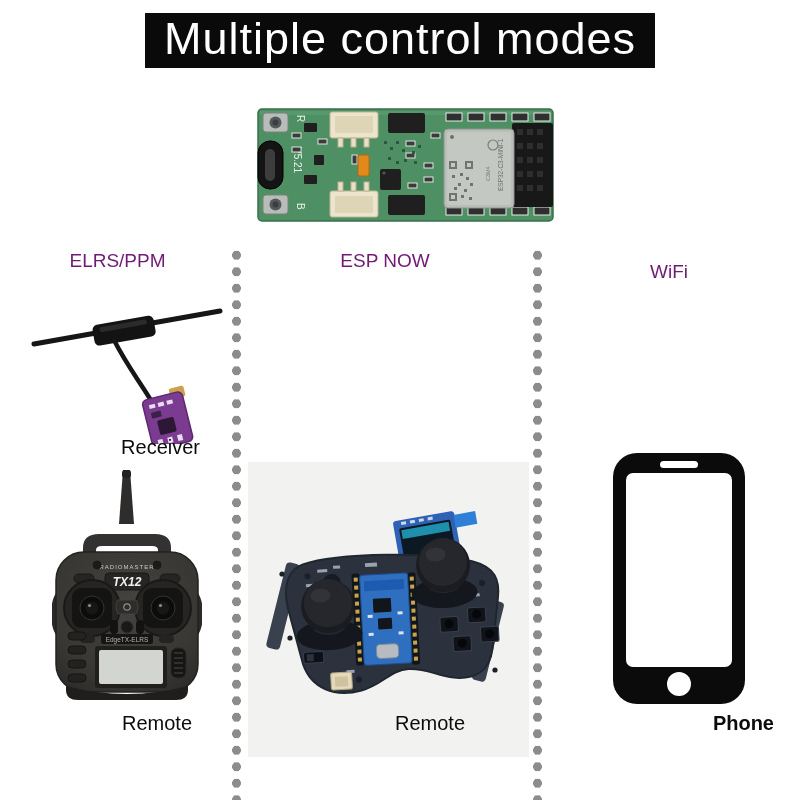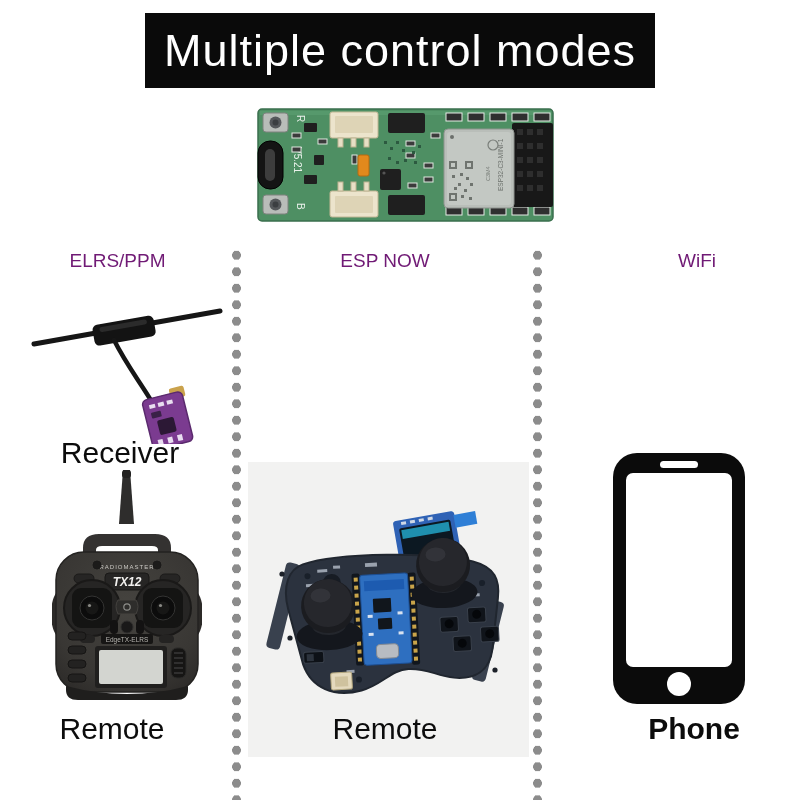--- a/index.html
+++ b/index.html
@@ -4,44 +4,44 @@
 <style>
   html,body{margin:0;padding:0;}
   body{
     width:800px;height:800px;position:relative;overflow:hidden;
     background:#ffffff;
     font-family:"Liberation Sans","DejaVu Sans",sans-serif;
   }
   .abs{position:absolute;}
   
   .banner{
-    left:145px;top:13px;width:510px;height:75px;
-    background:#0a0a0a;display:flex;align-items:center;justify-content:center;
+    left:145px;top:13px;width:510px;height:55px;
+    background:#0a0a0a;display:flex;align-items:flex-start;justify-content:center;
   }
   .banner-title{
     color:#ffffff;font-size:45px;font-weight:400;letter-spacing:1px;white-space:nowrap;
   }
   
   .col-label{
     top:250px;font-size:19px;color:#701a75;text-align:center;white-space:nowrap;
   }
   .col-label.l1{left:30px;width:175px;}
   .col-label.l2{left:300px;width:170px;}
-  .col-label.l3{left:612px;width:170px;}
+  .col-label.l3{left:584px;width:170px;margin-top:11px;}
   
   .dotline{
     top:247px;bottom:0;width:9px;
     background-image:radial-gradient(circle 4.5px at center,#8c8c8c 97%,rgba(140,140,140,0) 100%);
     background-size:9px 16.5px;background-repeat:repeat-y;background-position:center top;
   }
   .dotline.d1{left:232px;}
   .dotline.d2{left:533px;}
   
   .caption{
-    font-size:30px;color:#0c0c0c;text-align:center;white-space:nowrap;
+    font-size:20px;color:#0c0c0c;text-align:right;white-space:nowrap;
   }
   .cap-receiver{left:40px;top:436px;width:160px;}
   .cap-remote-left{left:32px;top:712px;width:160px;}
   .cap-remote-mid{left:305px;top:712px;width:160px;z-index:3;}
   .cap-phone{left:614px;top:712px;width:160px;font-weight:bold;}
   
   .photo{
     left:248px;top:462px;width:281px;height:295px;background:#f2f2f1;
   }
   svg{display:block;}

